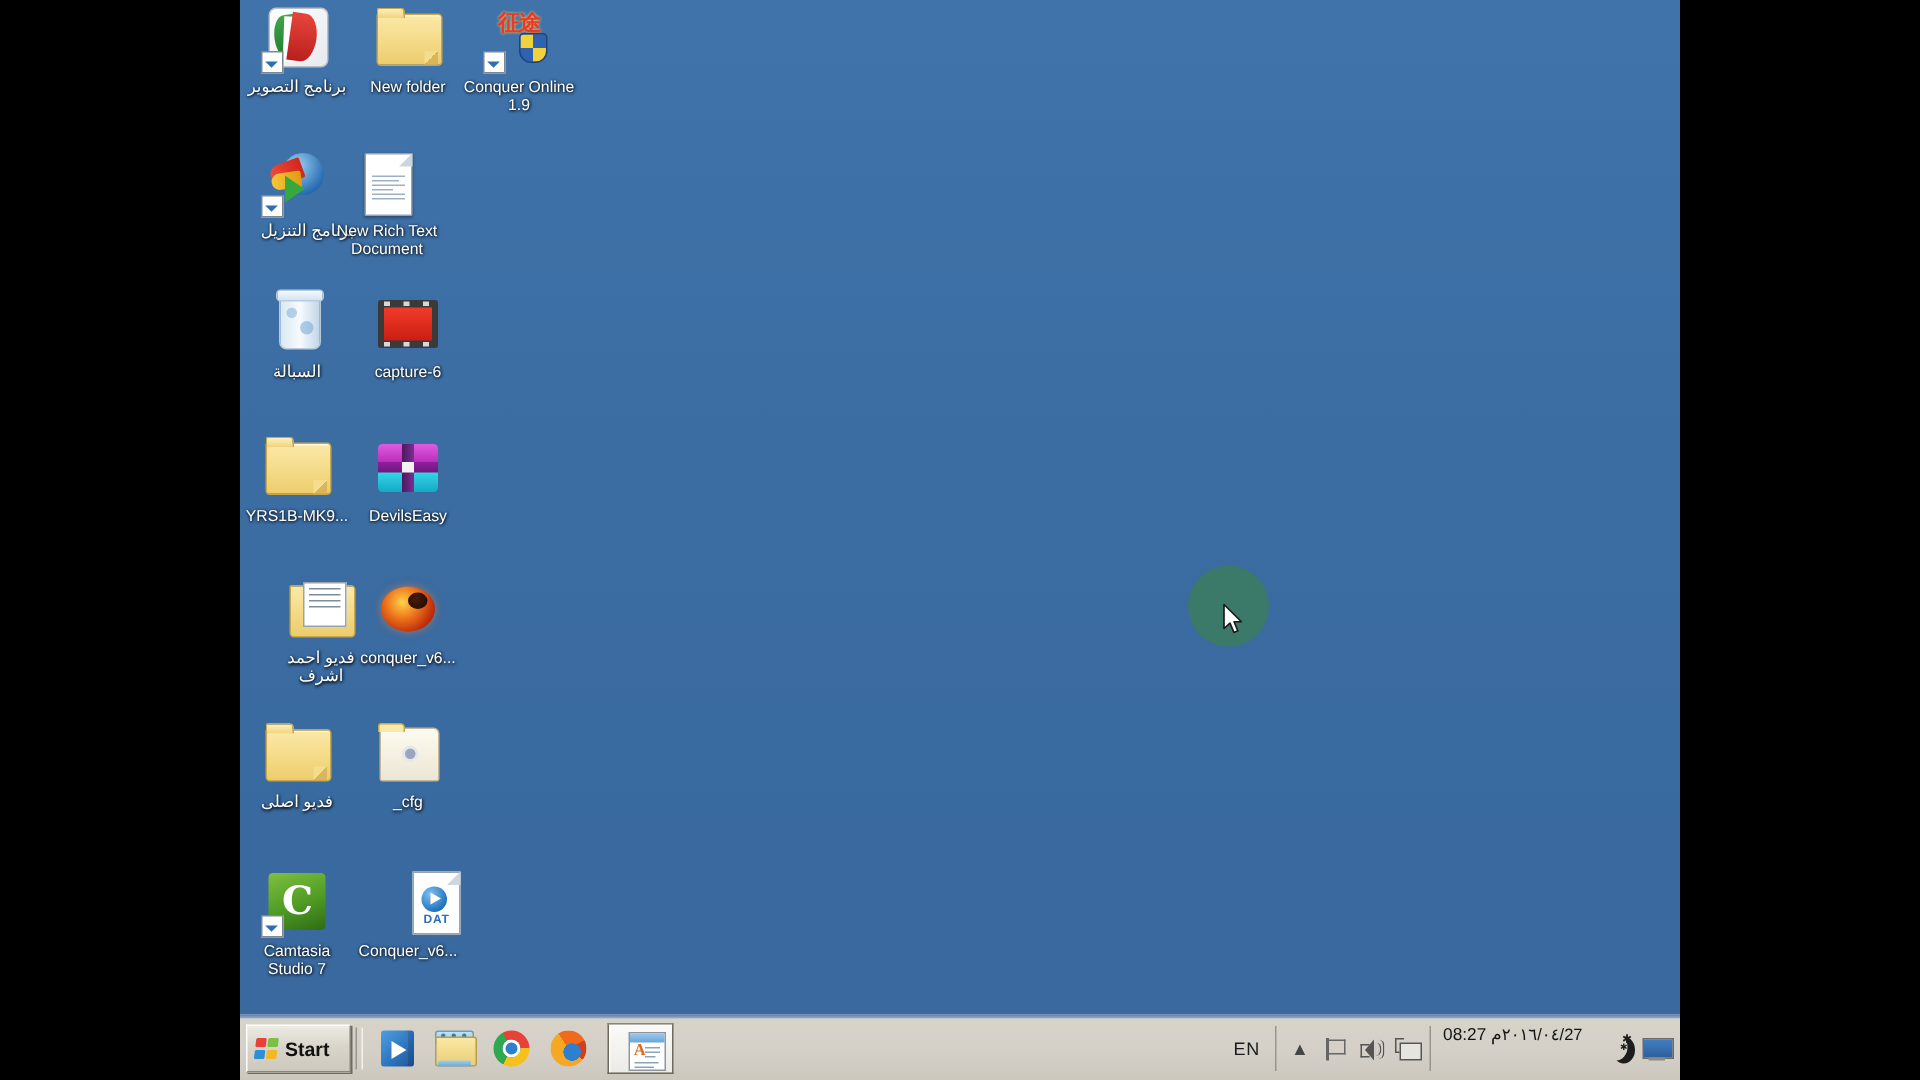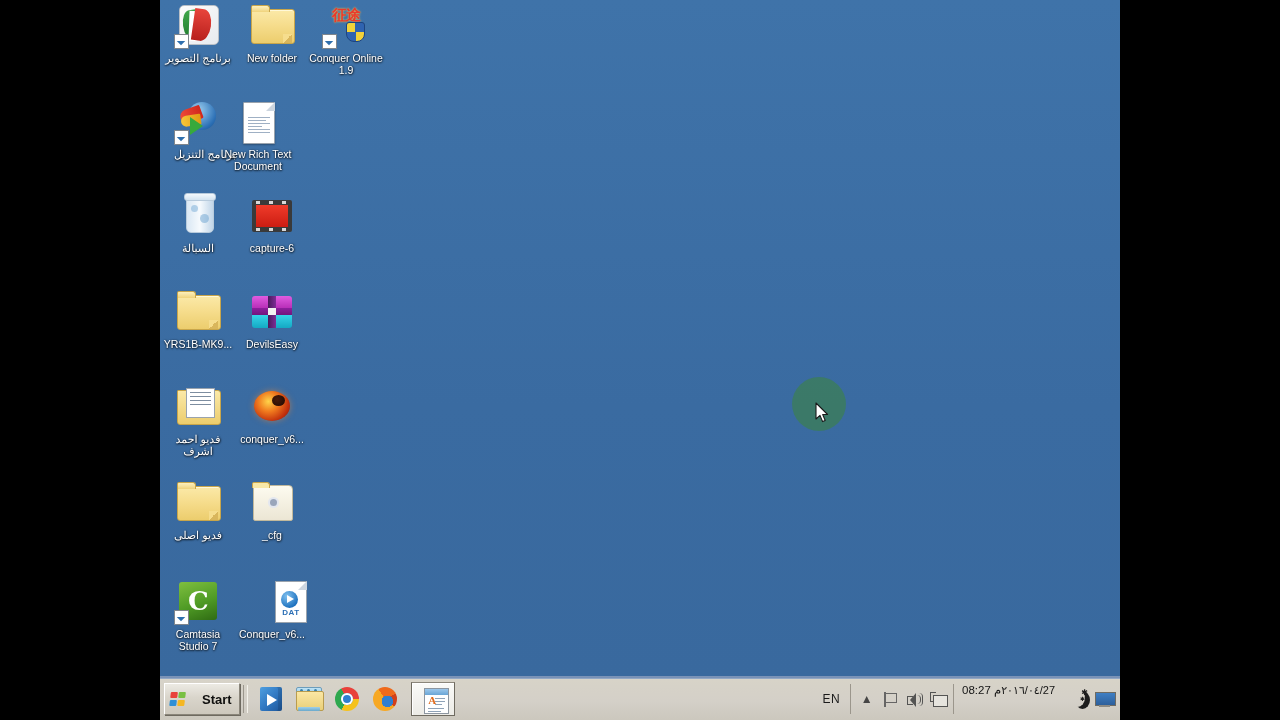--- a/index.html
+++ b/index.html
@@ -185,21 +185,21 @@
     position:absolute;left:160px;top:676px;width:960px;height:44px;
     background:linear-gradient(180deg,#e3e0d8 0%,#d7d3c8 6%,#d4d0c8 55%,#cbc7bd 100%);
     border-top:1px solid #7a93b8;
     display:flex;align-items:center;
   }
   #taskbar:before{
     content:"";position:absolute;left:0;top:0;right:0;height:2px;
     background:linear-gradient(180deg,#6b86ae,#9fb2cc);
   }
   #startbtn{
-    margin-left:4px;height:30px;min-width:56px;display:flex;align-items:center;gap:16px;
+    margin-left:4px;height:30px;min-width:56px;display:flex;align-items:center;gap:4px;
     padding:0 7px 0 5px;
     background:linear-gradient(180deg,#eceae3,#d9d5cb 45%,#cdc8bd);
     border:1px solid #fff;border-right-color:#8a857a;border-bottom-color:#8a857a;
     box-shadow:1px 1px 0 #6e6a60;cursor:pointer;
   }
   #startbtn .flag{width:16px;height:15px;position:relative;transform:skewX(-7deg);}
   #startbtn .flag span{position:absolute;width:7px;height:6px;border-radius:1px;}
   #startbtn .flag .q1{left:0;top:0;background:#e8413a;}
   #startbtn .flag .q2{left:8px;top:0;background:#79c043;}
   #startbtn .flag .q3{left:0;top:8px;background:#2f8fd6;}
@@ -395,21 +395,21 @@
             <span class="ic-rar">
               <span class="t"></span>
               <span class="m"></span>
               <span class="b"></span>
               <span class="band"></span>
               <span class="lock"></span>
             </span>
           </div>
           <div class="lbl">DevilsEasy</div>
         </div>
-        <div class="icon" style="left: 0px; top: 383px;">
+        <div class="icon" style="left: 0px; top: 383px; padding-left: 16px;">
           <div class="glyph">
             <span class="ic-fvid">
               <span class="fl"></span>
               <span class="pg">
                 <i></i>
                 <i></i>
                 <i></i>
                 <i></i>
               </span>
             </span>

